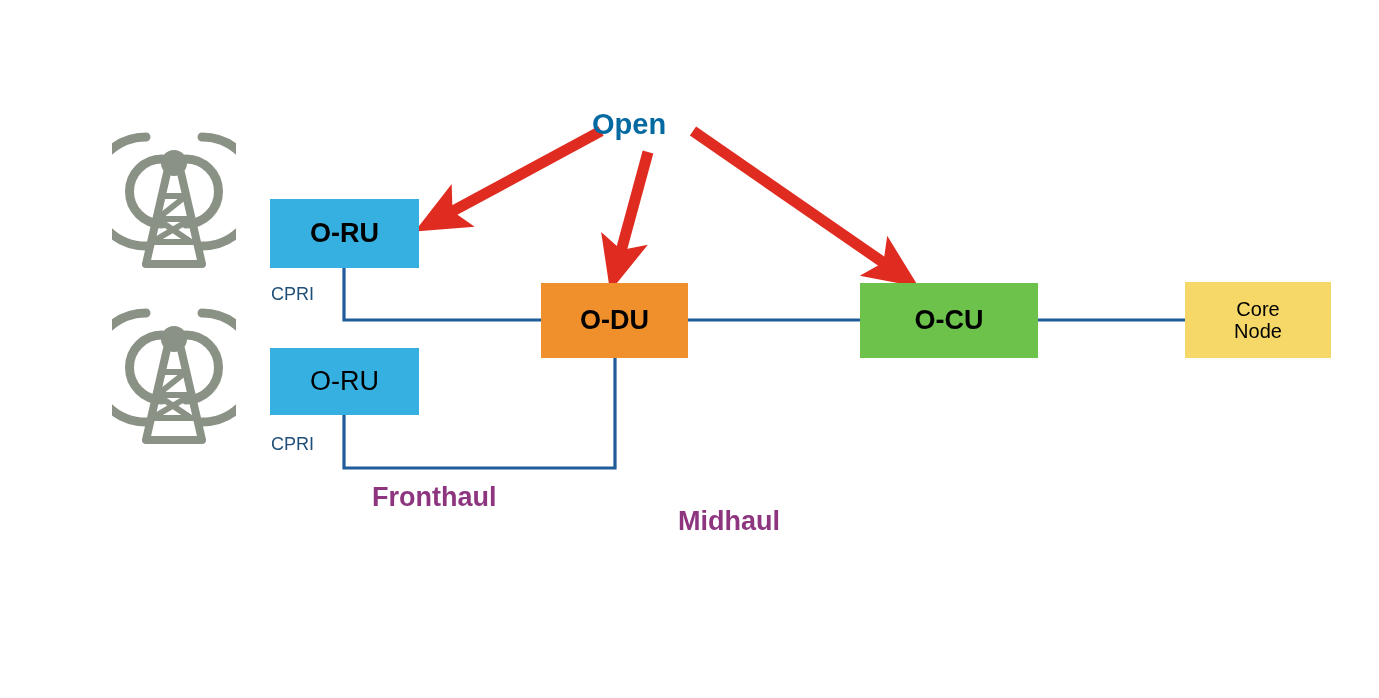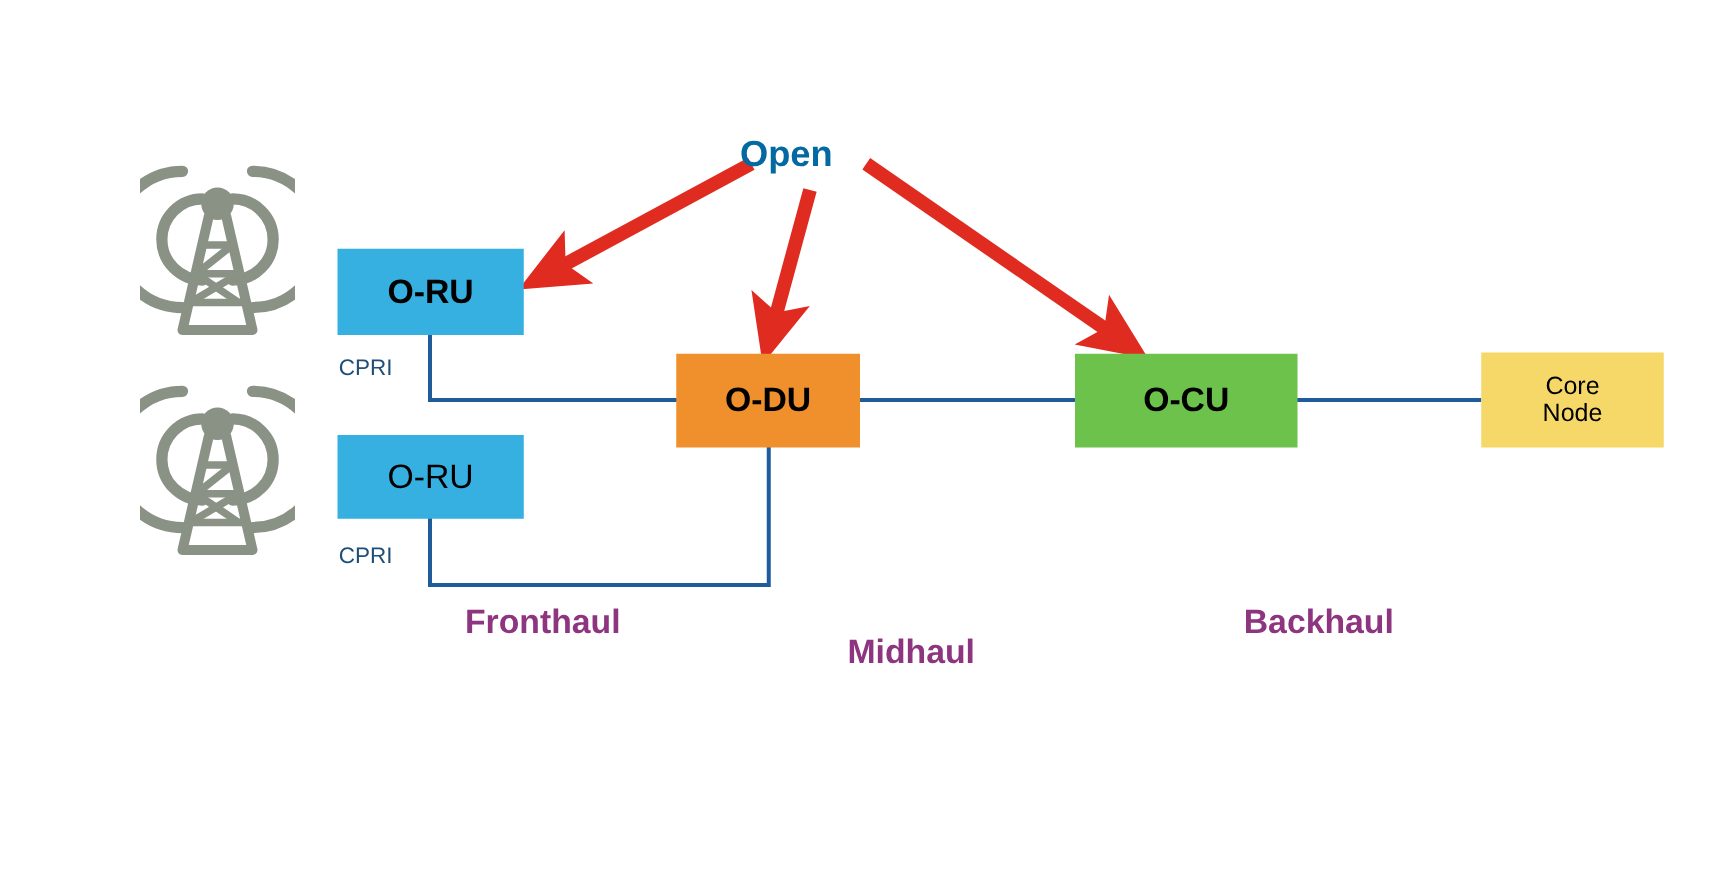--- a/index.html
+++ b/index.html
@@ -201,17 +201,16 @@
   <div class="node-box" id="box-core">
     <span class="node-label">Core
 Node</span>
   </div>
 
   <div class="cpri-label" id="cpri-1">CPRI</div>
   <div class="cpri-label" id="cpri-2">CPRI</div>
 
   <div class="haul-label" id="haul-fronthaul">Fronthaul</div>
   <div class="haul-label" id="haul-midhaul">Midhaul</div>
-  <div class="haul-label" id="haul-backhaul">Backhaul</div>
 
   <div id="open-label">Open</div>
 
 </div>
 
 </body></html>

